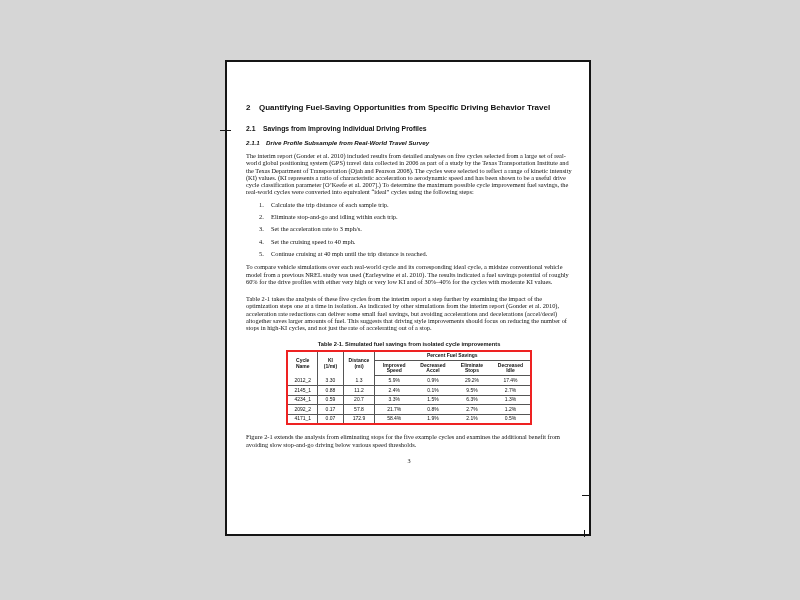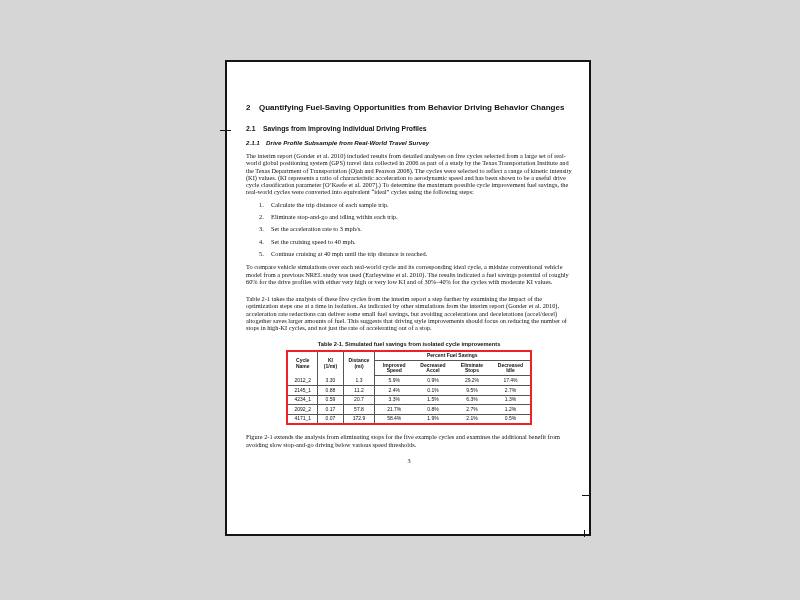--- a/index.html
+++ b/index.html
@@ -110,21 +110,21 @@
 
 <div class="page">
   <span class="mark mark-left"></span>
   <span class="mark mark-right"></span>
   <span class="mark mark-bottom"></span>
 
   <div class="content">
 
     <div class="h1">
       <span class="num">2</span>
-      <span>Quantifying Fuel-Saving Opportunities from Behavior Driving Behavior Changes</span>
+      <span>Quantifying Fuel-Saving Opportunities from Specific Driving Behavior Travel</span>
     </div>
 
     <div class="h2">
       <span class="num">2.1</span>
       <span>Savings from Improving Individual Driving Profiles</span>
     </div>
 
     <div class="h3">
       <span class="num">2.1.1</span>
       <span>Drive Profile Subsample from Real-World Travel Survey</span>

